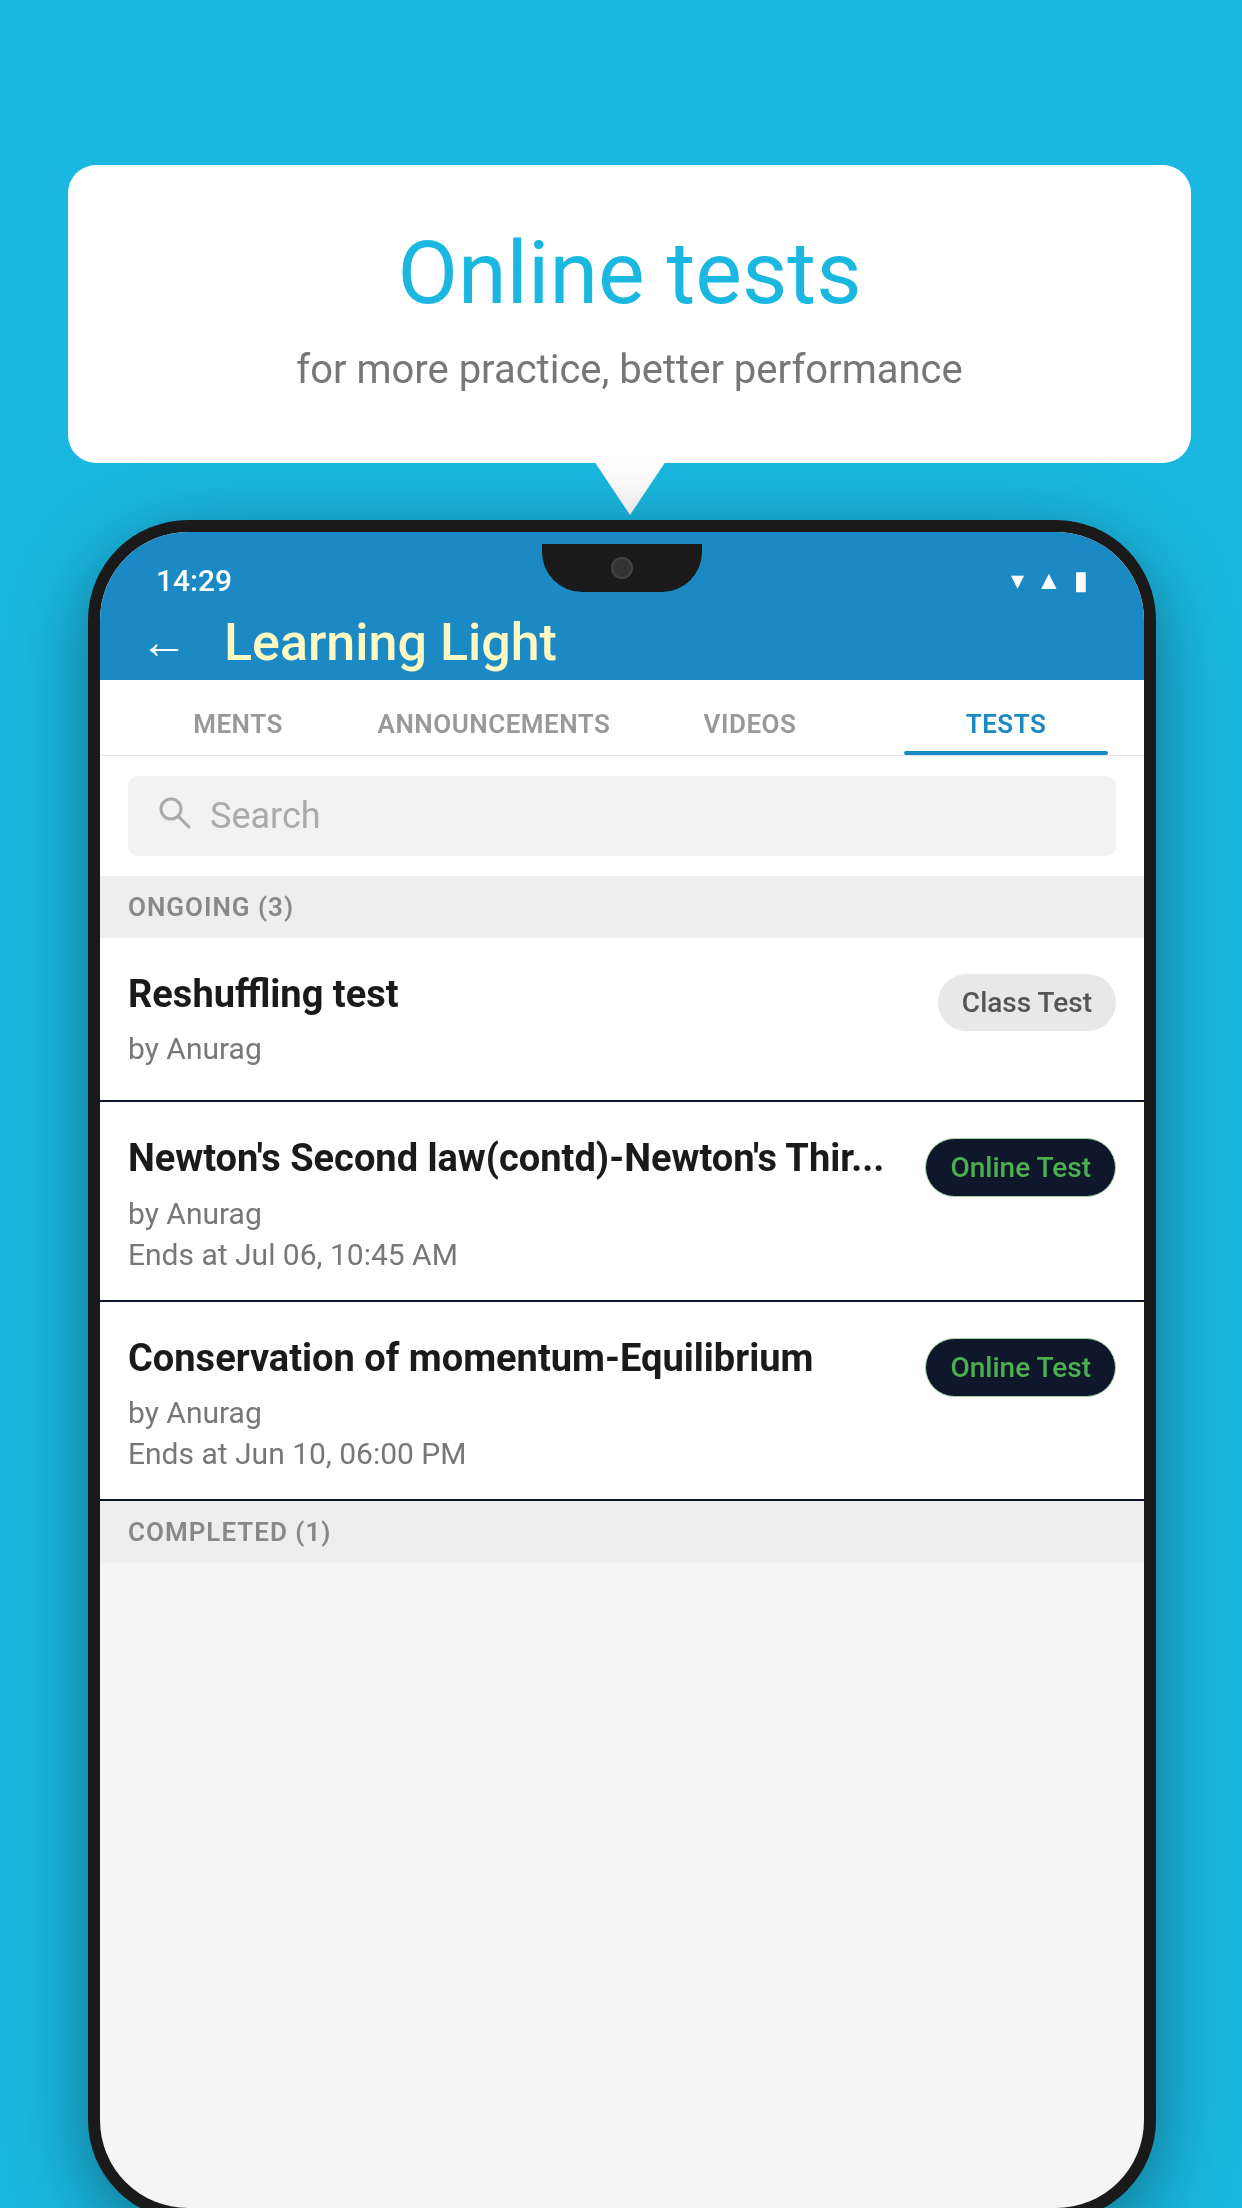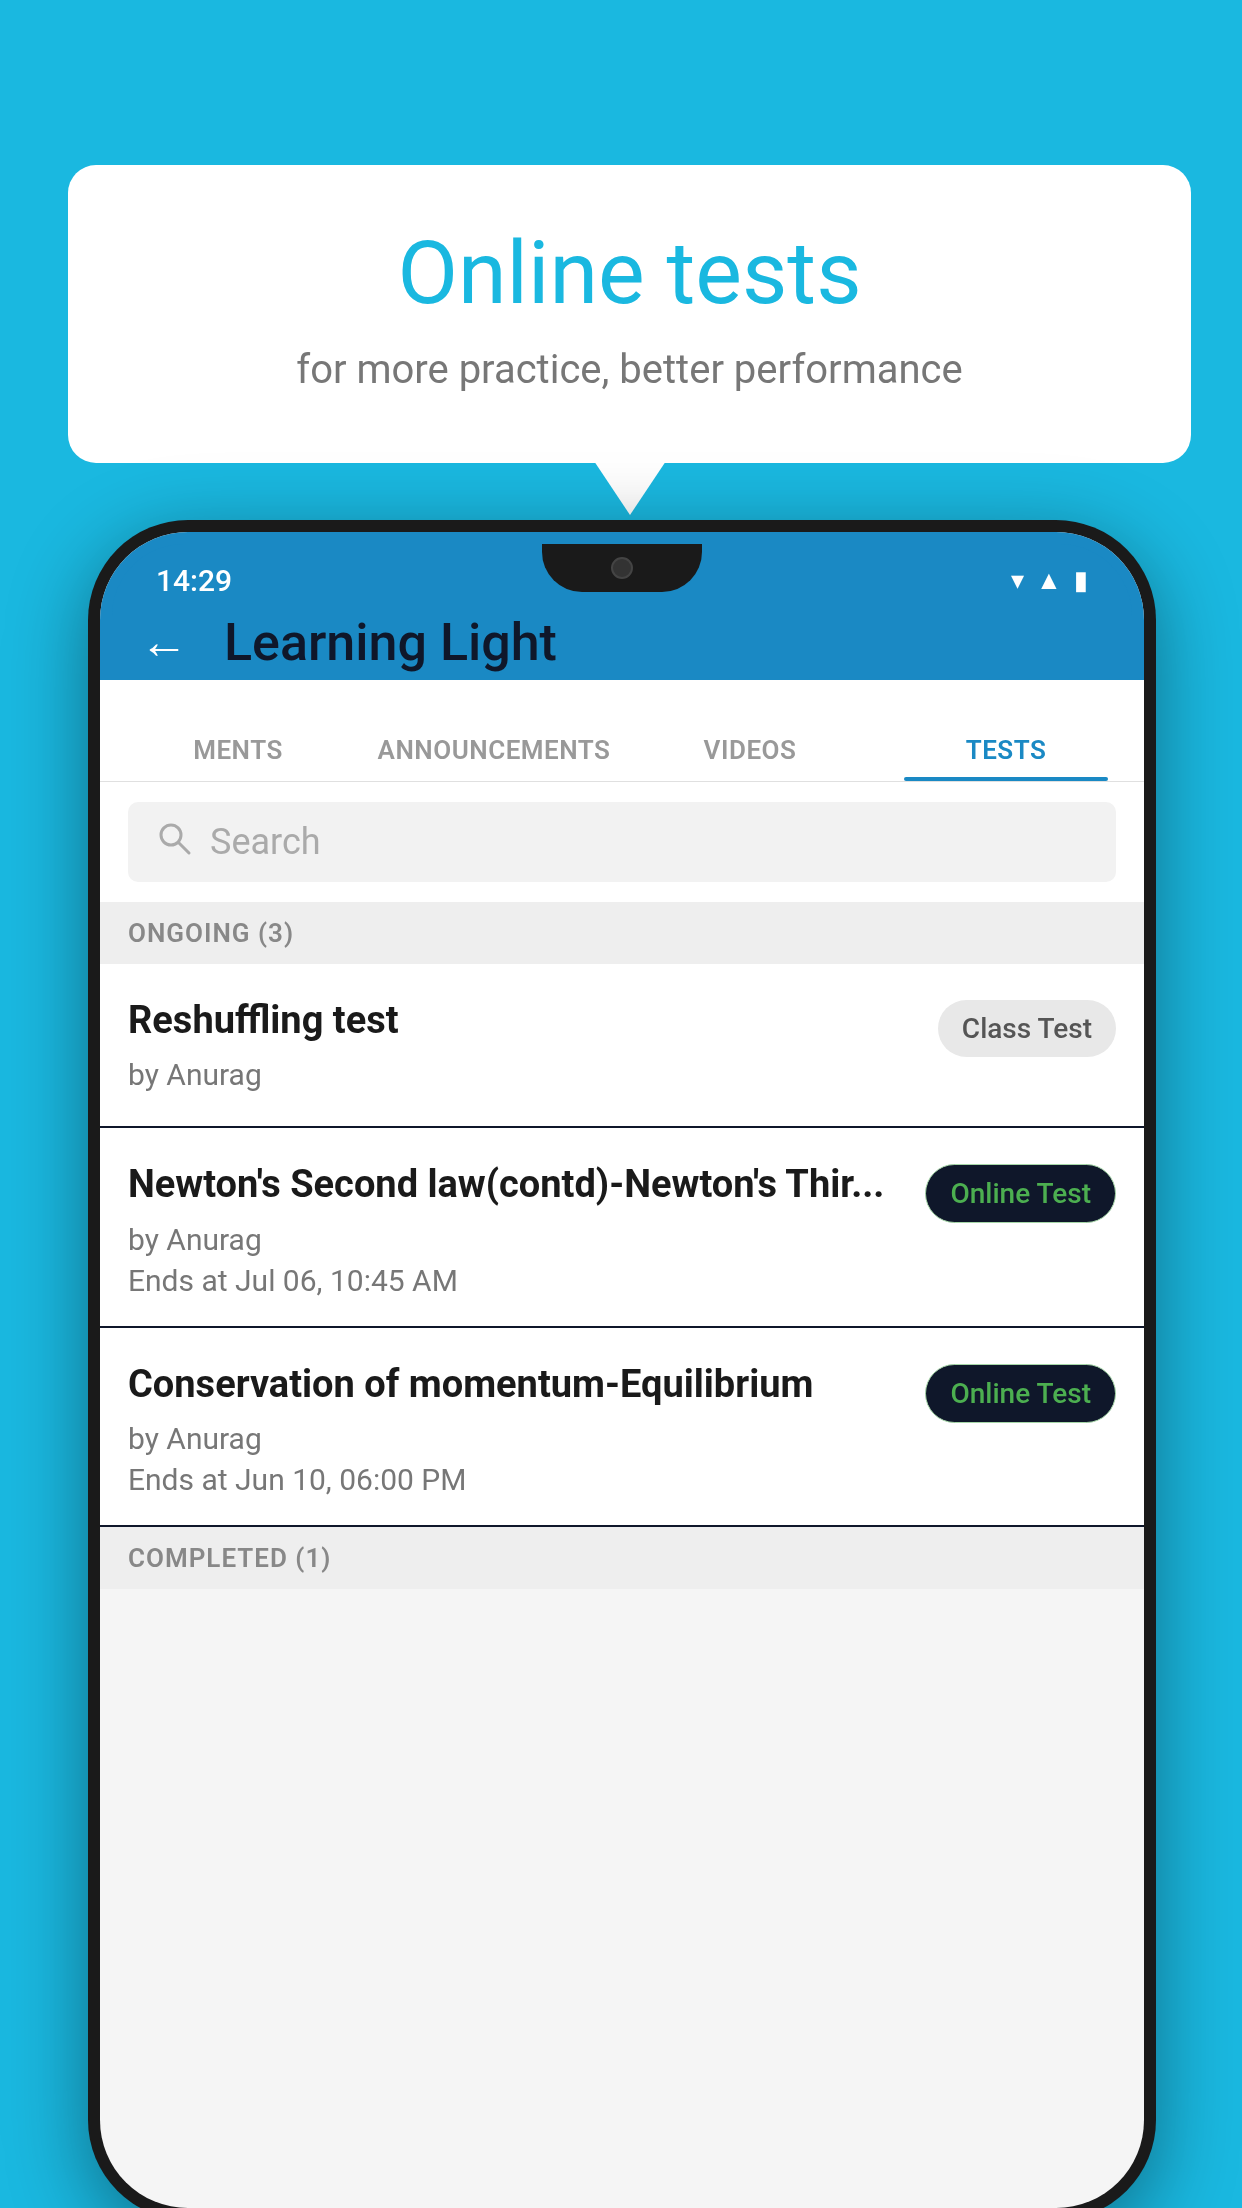--- a/index.html
+++ b/index.html
@@ -139,31 +139,31 @@
     }
 
     .back-arrow {
       color: white;
       font-size: 48px;
       margin-right: 36px;
       line-height: 1;
     }
 
     .app-title {
-      color: #0f172a;
+      color: #fef9c3;
       font-size: 52px;
       font-weight: 500;
     }
 
     
     .tabs-bar {
       background: white;
       display: flex;
       align-items: flex-end;
-      height: 102px;
+      height: 76px;
       border-bottom: 1px solid #e0e0e0;
       padding: 0 10px;
     }
 
     .tab {
       flex: 1;
       text-align: center;
       padding-bottom: 16px;
       font-size: 26px;
       font-weight: 600;

